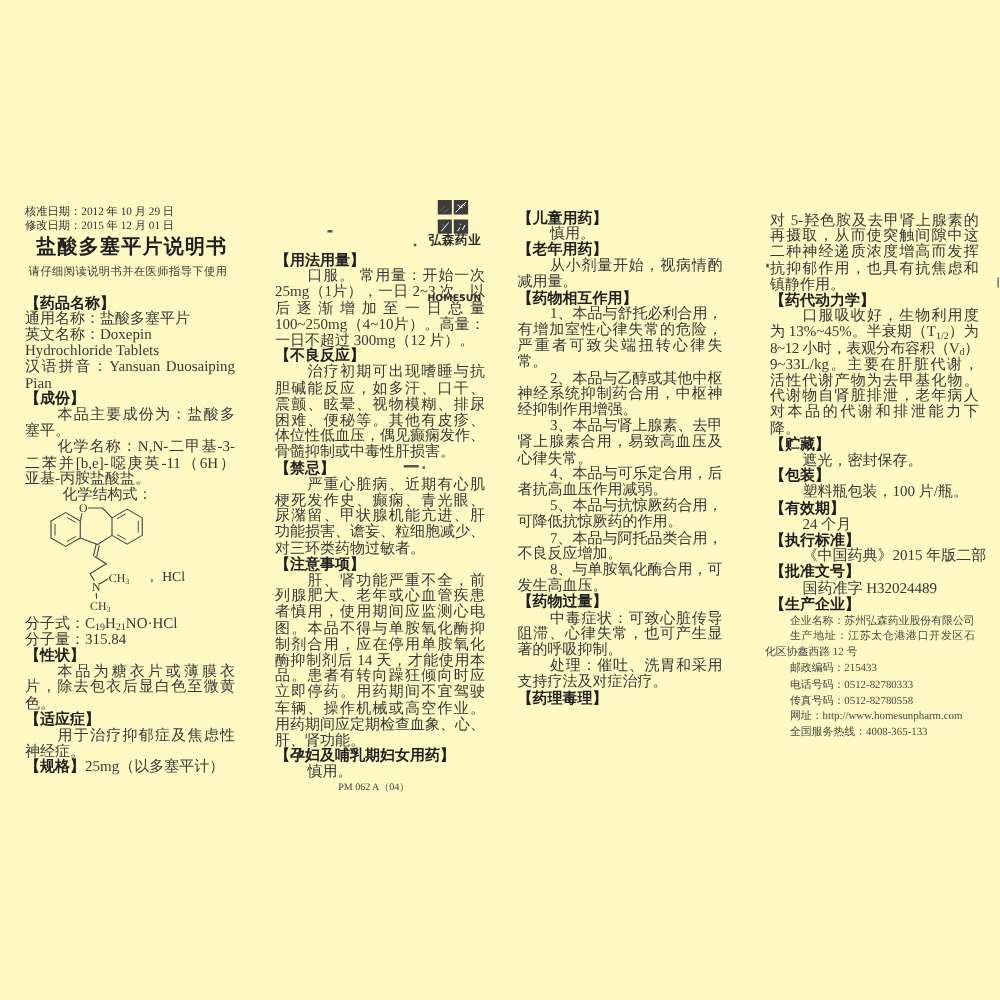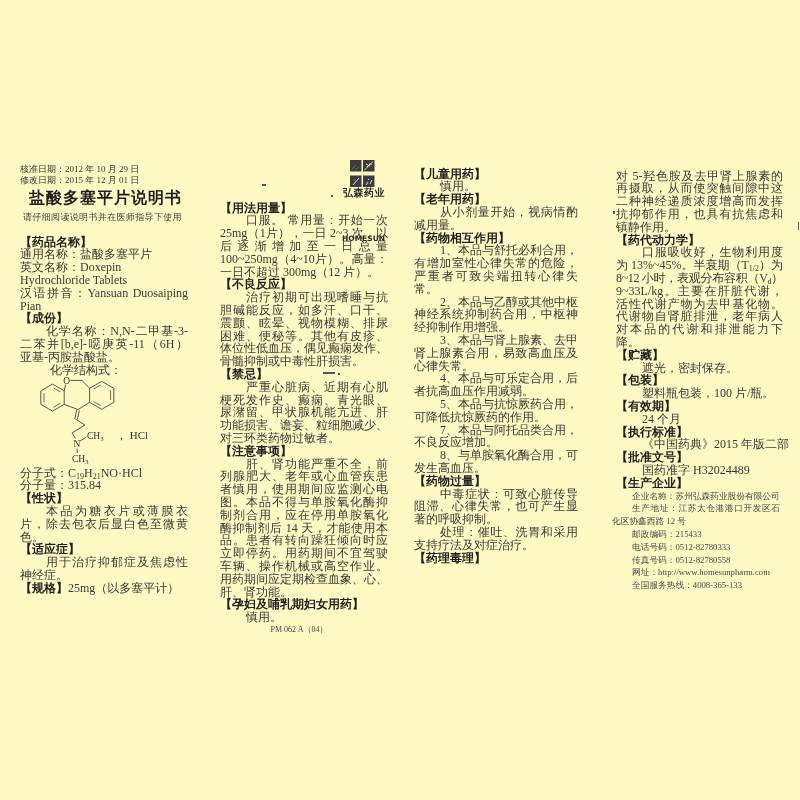--- a/index.html
+++ b/index.html
@@ -1,20 +1,20 @@
 <!DOCTYPE html>
 <html><head>
 <meta charset="utf-8">
 <style>
 html,body{margin:0;padding:0;}
 body{width:800px;height:800px;position:relative;overflow:hidden;background:#ffffff;}
 .sheet{position:absolute;left:0;top:0;width:800px;height:800px;background:#fef9c3;}
 .hdr{position:absolute;font-family:"Liberation Serif","DejaVu Serif",serif;color:#333333;white-space:nowrap;}
 .date{left:20px;font-size:9px;line-height:10px;}
-.title{left:29px;top:189px;font-family:Liberation Sans, sans-serif;font-weight:bold;font-size:16px;line-height:18px;letter-spacing:1px;color:#1f1f1f;}
+.title{left:29px;top:189px;font-family:Liberation Mono, monospace;font-weight:bold;font-size:16px;line-height:18px;letter-spacing:1px;color:#1f1f1f;}
 .subtitle{left:23px;top:212px;font-size:9px;line-height:10px;letter-spacing:0.35px;color:#3a3a3a;}
 .col{position:absolute;font-family:"Liberation Serif","DejaVu Serif",serif;font-size:12px;line-height:12.8px;color:#383838;}
 .h,.hs{font-family:"DejaVu Sans","Liberation Sans",sans-serif;font-weight:bold;font-size:12px;line-height:12.8px;color:#1f1f1f;white-space:nowrap;}
 .h{height:12.8px;}
 .para .ln{height:12.8px;white-space:nowrap;text-align:justify;text-align-last:justify;}
 .para .ln.last{text-align-last:left;}
 .para.cont .ln.last{text-align-last:justify;}
 .para.rag .ln{text-align-last:left;}
 .para.ind > .ln:first-child{text-indent:26px;}
 .para.ind20 > .ln:first-child{text-indent:20px;}
@@ -64,20 +64,24 @@
     <div class="para rag">
         <div class="ln">英文名称：Doxepin</div>
         <div class="ln last">Hydrochloride Tablets</div>
       </div>
     <div class="para">
         <div class="ln">汉语拼音：Yansuan Duosaiping</div>
         <div class="ln last">Pian</div>
       </div>
     <div class="h">【成份】</div>
     <div class="para ind">
+        <div class="ln">本品主要成份为：盐酸多</div>
+        <div class="ln last">塞平。</div>
+      </div>
+    <div class="para ind">
         <div class="ln">化学名称：N,N-二甲基-3-</div>
         <div class="ln">二苯并[b,e]-噁庚英-11（6H）</div>
         <div class="ln last">亚基-丙胺盐酸盐。</div>
       </div>
     <div class="line" style="text-indent:30px;">化学结构式：</div>
     <svg class="struct" width="168" height="90.2" viewBox="0 0 168 90.2">
       <path fill="none" stroke="#444444" stroke-width="0.9" stroke-linejoin="round" d="M32.5,8.1 L44.2,14.85 L44.2,28.35 L32.5,35.1 L20.8,28.35 L20.8,14.85 Z
            M81.7,5.3 L93.8,12.3 L93.8,26.3 L81.7,33.3 L69.6,26.3 L69.6,12.3 Z
            M44.2,14.85 L45.6,8.6 M50.5,4.4 L62,4.4 L69.6,12.3 M44.2,28.35 L58,33.6 L69.6,26.3
            M56.8,33.8 L54.8,43 M59.4,34.3 L57.4,43.4 M55.6,43.2 L65,49 L52,57 L55.5,62.5

